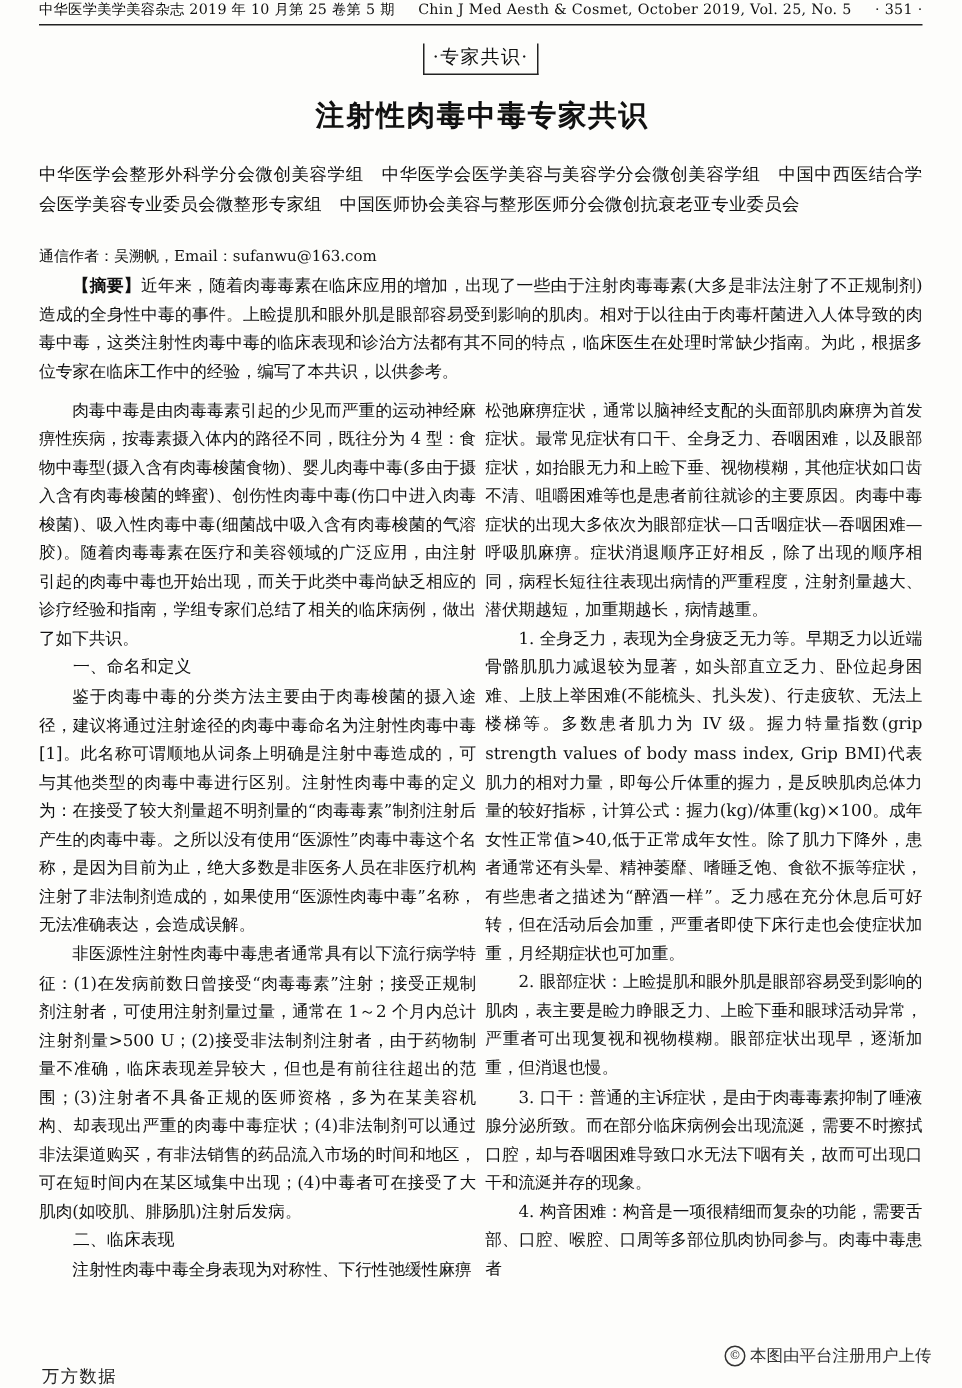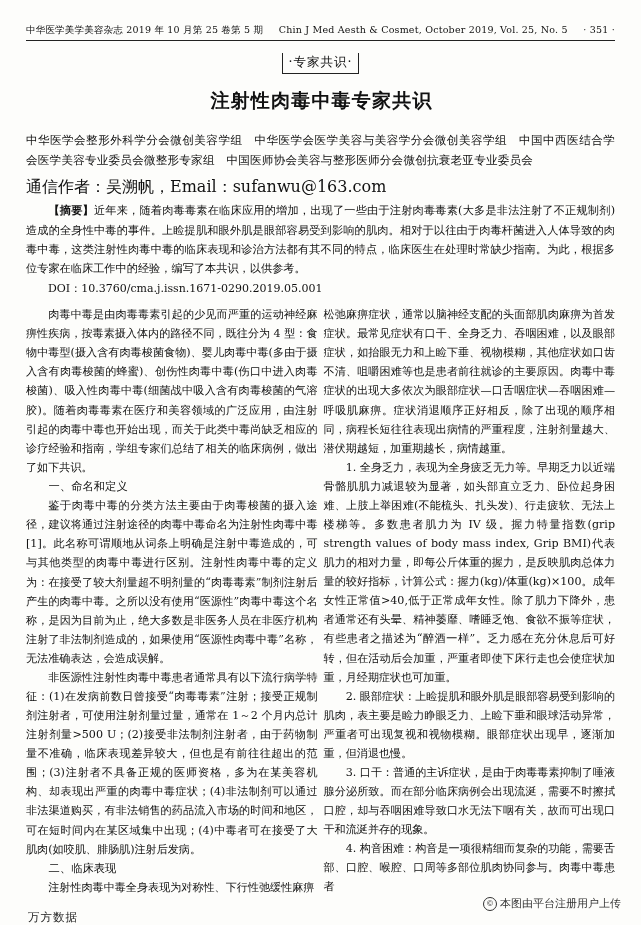--- a/index.html
+++ b/index.html
@@ -13,21 +13,21 @@
     font-family: "DejaVu Serif", "Liberation Serif", serif;
     color: #111;
     position: relative;
     overflow: hidden;
   }
   .page {
     position: relative;
     width: 641px;
     height: 925px;
     box-sizing: border-box;
-    padding: 24px 26px 0 26px;
+    padding: 0 26px 0 26px;
     background: #fdfdfb;
   }
   
   .running-head {
     display: flex;
     align-items: baseline;
     justify-content: space-between;
     font-size: 9.5px;
     letter-spacing: 0.2px;
     padding-bottom: 3px;
@@ -71,23 +71,23 @@
     text-align: center;
   }
   .authors {
     font-size: 11.6px;
     line-height: 1.75;
     text-align: justify;
     margin: 0 0 2px 0;
     letter-spacing: 0.2px;
   }
   .correspond {
-    font-size: 16px;
+    font-size: 10px;
     line-height: 1.8;
-    margin: 2px 0 0 0;
+    margin: 16px 0 0 0;
   }
   
   .abstract, .keywords {
     font-size: 11.2px;
     line-height: 1.72;
     text-align: justify;
     text-justify: inter-ideograph;
     margin-bottom: 2px;
   }
   .lead {
@@ -186,21 +186,20 @@
   <h1 class="title">注射性肉毒中毒专家共识</h1>
 
   <div class="authors">中华医学会整形外科学分会微创美容学组　中华医学会医学美容与美容学分会微创美容学组　中国中西医结合学会医学美容专业委员会微整形专家组　中国医师协会美容与整形医师分会微创抗衰老亚专业委员会</div>
   <div class="correspond">通信作者：吴溯帆，Email：sufanwu@163.com</div>
 
   <div class="abstract">
     <p><span class="lead">【摘要】</span><span>近年来，随着肉毒毒素在临床应用的增加，出现了一些由于注射肉毒毒素(大多是非法注射了不正规制剂)造成的全身性中毒的事件。上睑提肌和眼外肌是眼部容易受到影响的肌肉。相对于以往由于肉毒杆菌进入人体导致的肉毒中毒，这类注射性肉毒中毒的临床表现和诊治方法都有其不同的特点，临床医生在处理时常缺少指南。为此，根据多位专家在临床工作中的经验，编写了本共识，以供参考。</span></p>
   </div>
 
 
-  <div class="doi">DOI：10.3760/cma.j.issn.1671-0290.2019.05.001</div>
 
   <div class="columns">
     <div class="col">
       <p>肉毒中毒是由肉毒毒素引起的少见而严重的运动神经麻痹性疾病，按毒素摄入体内的路径不同，既往分为 4 型：食物中毒型(摄入含有肉毒梭菌食物)、婴儿肉毒中毒(多由于摄入含有肉毒梭菌的蜂蜜)、创伤性肉毒中毒(伤口中进入肉毒梭菌)、吸入性肉毒中毒(细菌战中吸入含有肉毒梭菌的气溶胶)。随着肉毒毒素在医疗和美容领域的广泛应用，由注射引起的肉毒中毒也开始出现，而关于此类中毒尚缺乏相应的诊疗经验和指南，学组专家们总结了相关的临床病例，做出了如下共识。</p>
       <h3>一、命名和定义</h3>
       <p>鉴于肉毒中毒的分类方法主要由于肉毒梭菌的摄入途径，建议将通过注射途径的肉毒中毒命名为注射性肉毒中毒[1]。此名称可谓顺地从词条上明确是注射中毒造成的，可与其他类型的肉毒中毒进行区别。注射性肉毒中毒的定义为：在接受了较大剂量超不明剂量的“肉毒毒素”制剂注射后产生的肉毒中毒。之所以没有使用“医源性”肉毒中毒这个名称，是因为目前为止，绝大多数是非医务人员在非医疗机构注射了非法制剂造成的，如果使用“医源性肉毒中毒”名称，无法准确表达，会造成误解。</p>
       <p>非医源性注射性肉毒中毒患者通常具有以下流行病学特征：(1)在发病前数日曾接受“肉毒毒素”注射；接受正规制剂注射者，可使用注射剂量过量，通常在 1～2 个月内总计注射剂量&gt;500 U；(2)接受非法制剂注射者，由于药物制量不准确，临床表现差异较大，但也是有前往往超出的范围；(3)注射者不具备正规的医师资格，多为在某美容机构、却表现出严重的肉毒中毒症状；(4)非法制剂可以通过非法渠道购买，有非法销售的药品流入市场的时间和地区，可在短时间内在某区域集中出现；(4)中毒者可在接受了大肌肉(如咬肌、腓肠肌)注射后发病。</p>
       <h3>二、临床表现</h3>
       <p>注射性肉毒中毒全身表现为对称性、下行性弛缓性麻痹</p>
     </div>

